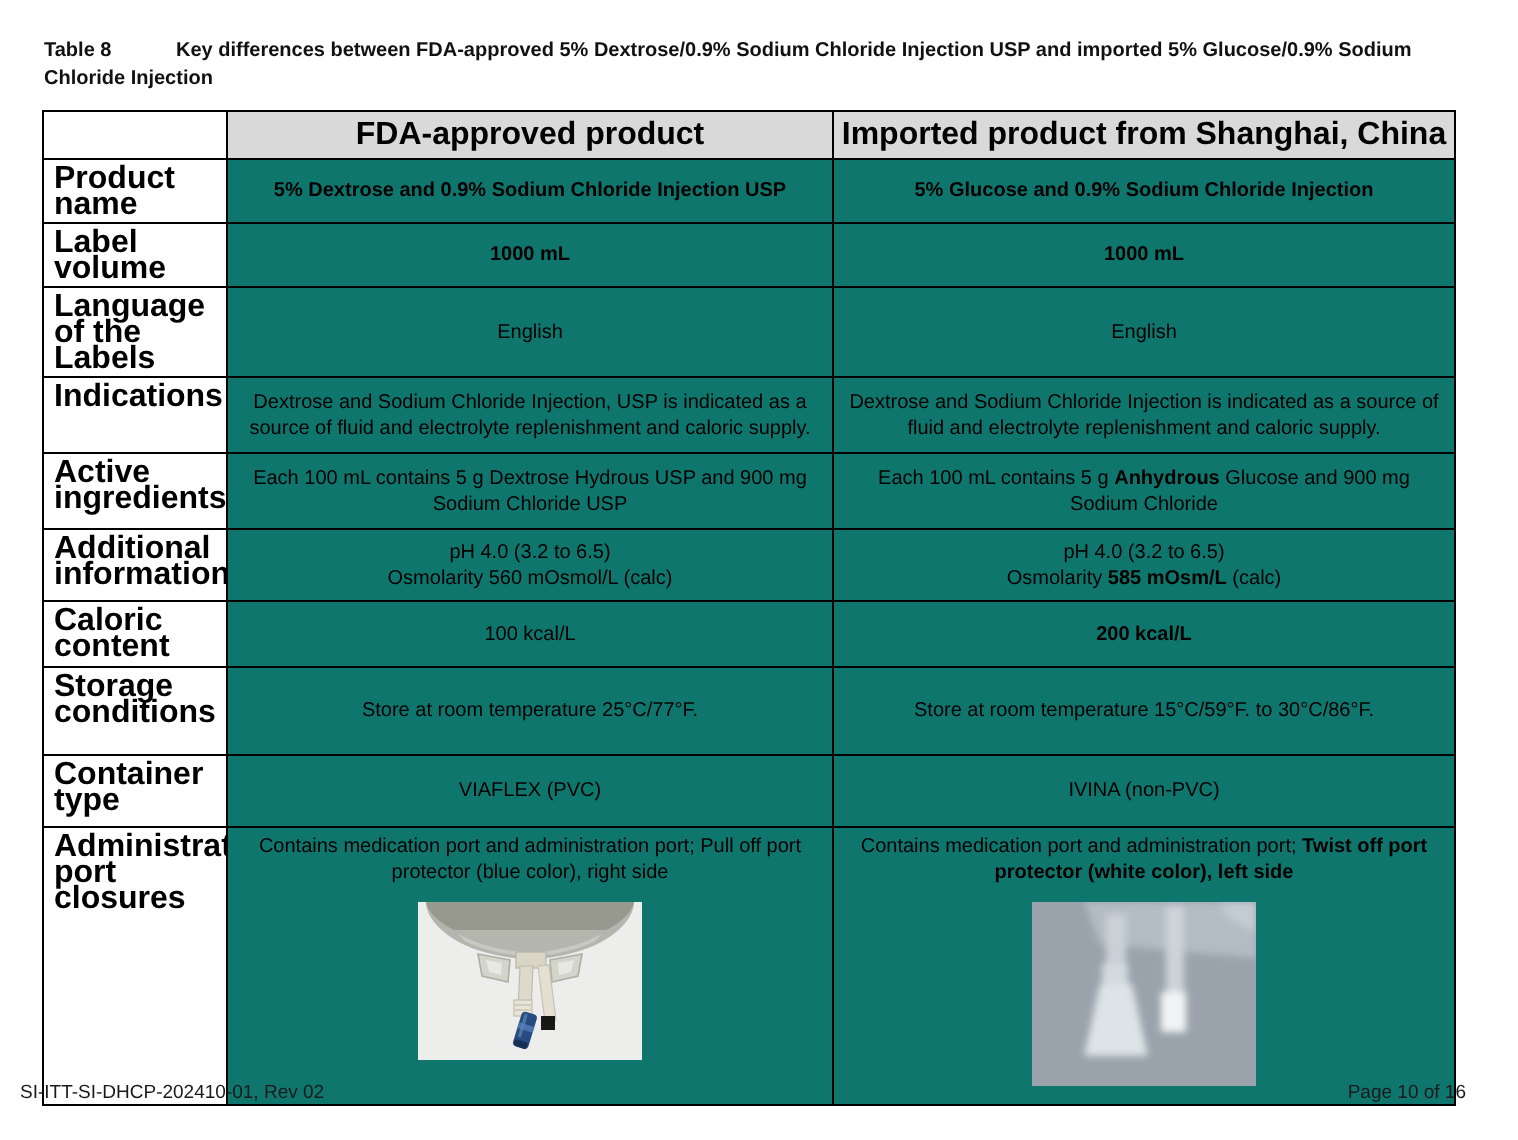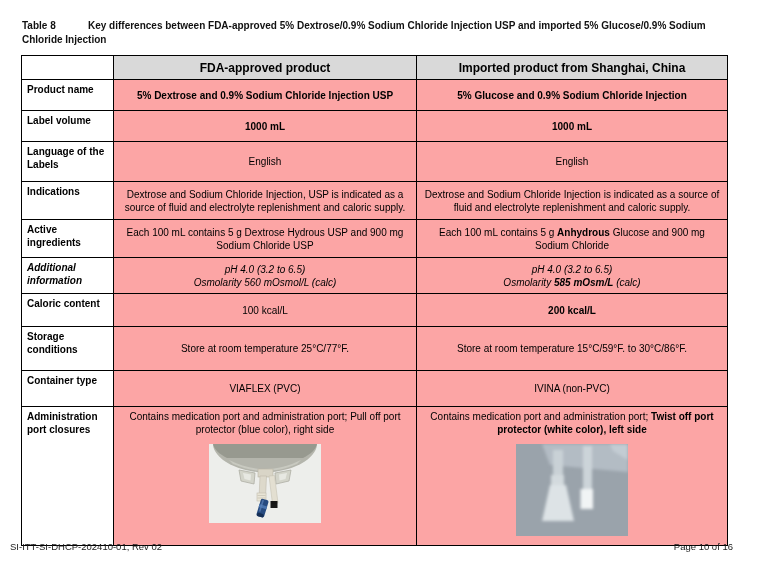--- a/index.html
+++ b/index.html
@@ -17,40 +17,40 @@
   .t-label { display:inline-block; width:66px; }
   
   table.cmp {
     position:absolute; left:21px; top:55px; width:706px;
     border-collapse:collapse; table-layout:fixed;
   }
   col.c0 { width:92px; } col.c1 { width:303px; } col.c2 { width:311px; }
   table.cmp td, table.cmp th { border:1px solid var(--border); overflow:hidden; }
   td.corner { border:none; background:#fff; }
   th.hcell {
-    background:var(--header-bg); font-weight:bold; font-size:12px;
+    background:var(--header-bg); font-weight:bold; font-size:16px;
     text-align:center; vertical-align:middle; padding:0 0;
   }
   td.lbl {
-    font-weight:bold; font-size:10px; line-height:13px;
+    font-weight:bold; font-size:16px; line-height:13px;
     text-align:left; vertical-align:top; padding:3px 2px 2px 5px;
     background:#fff;
   }
   td.val {
     font-size:10px; line-height:13px; text-align:center;
-    vertical-align:middle; padding:1px 7px; background:#fca5a5;
+    vertical-align:middle; padding:1px 7px; background:#0f766e;
   }
   td.val.top { vertical-align:top; padding-top:3px; }
   tr.rh  > * { height:21px; }
   tr.r1  > td { height:25px; }
   tr.r2  > td { height:25px; }
   tr.r3  > td { height:34px; }
   tr.r4  > td { height:32px; }
   tr.r5  > td { height:32px; }
-  tr.r6  > td { height:30px;font-style:italic; }
+  tr.r6  > td { height:30px; }
   tr.r7  > td { height:27px; }
   tr.r8  > td { height:38px; }
   tr.r9  > td { height:30px; }
   tr.r10 > td { height:133px; }
   .photo { margin-top:8px; line-height:0; }
   .photo svg { display:inline-block; }
   
   .footer {
     position:absolute; left:10px; right:26px; top:541px;
     display:flex; justify-content:space-between;

